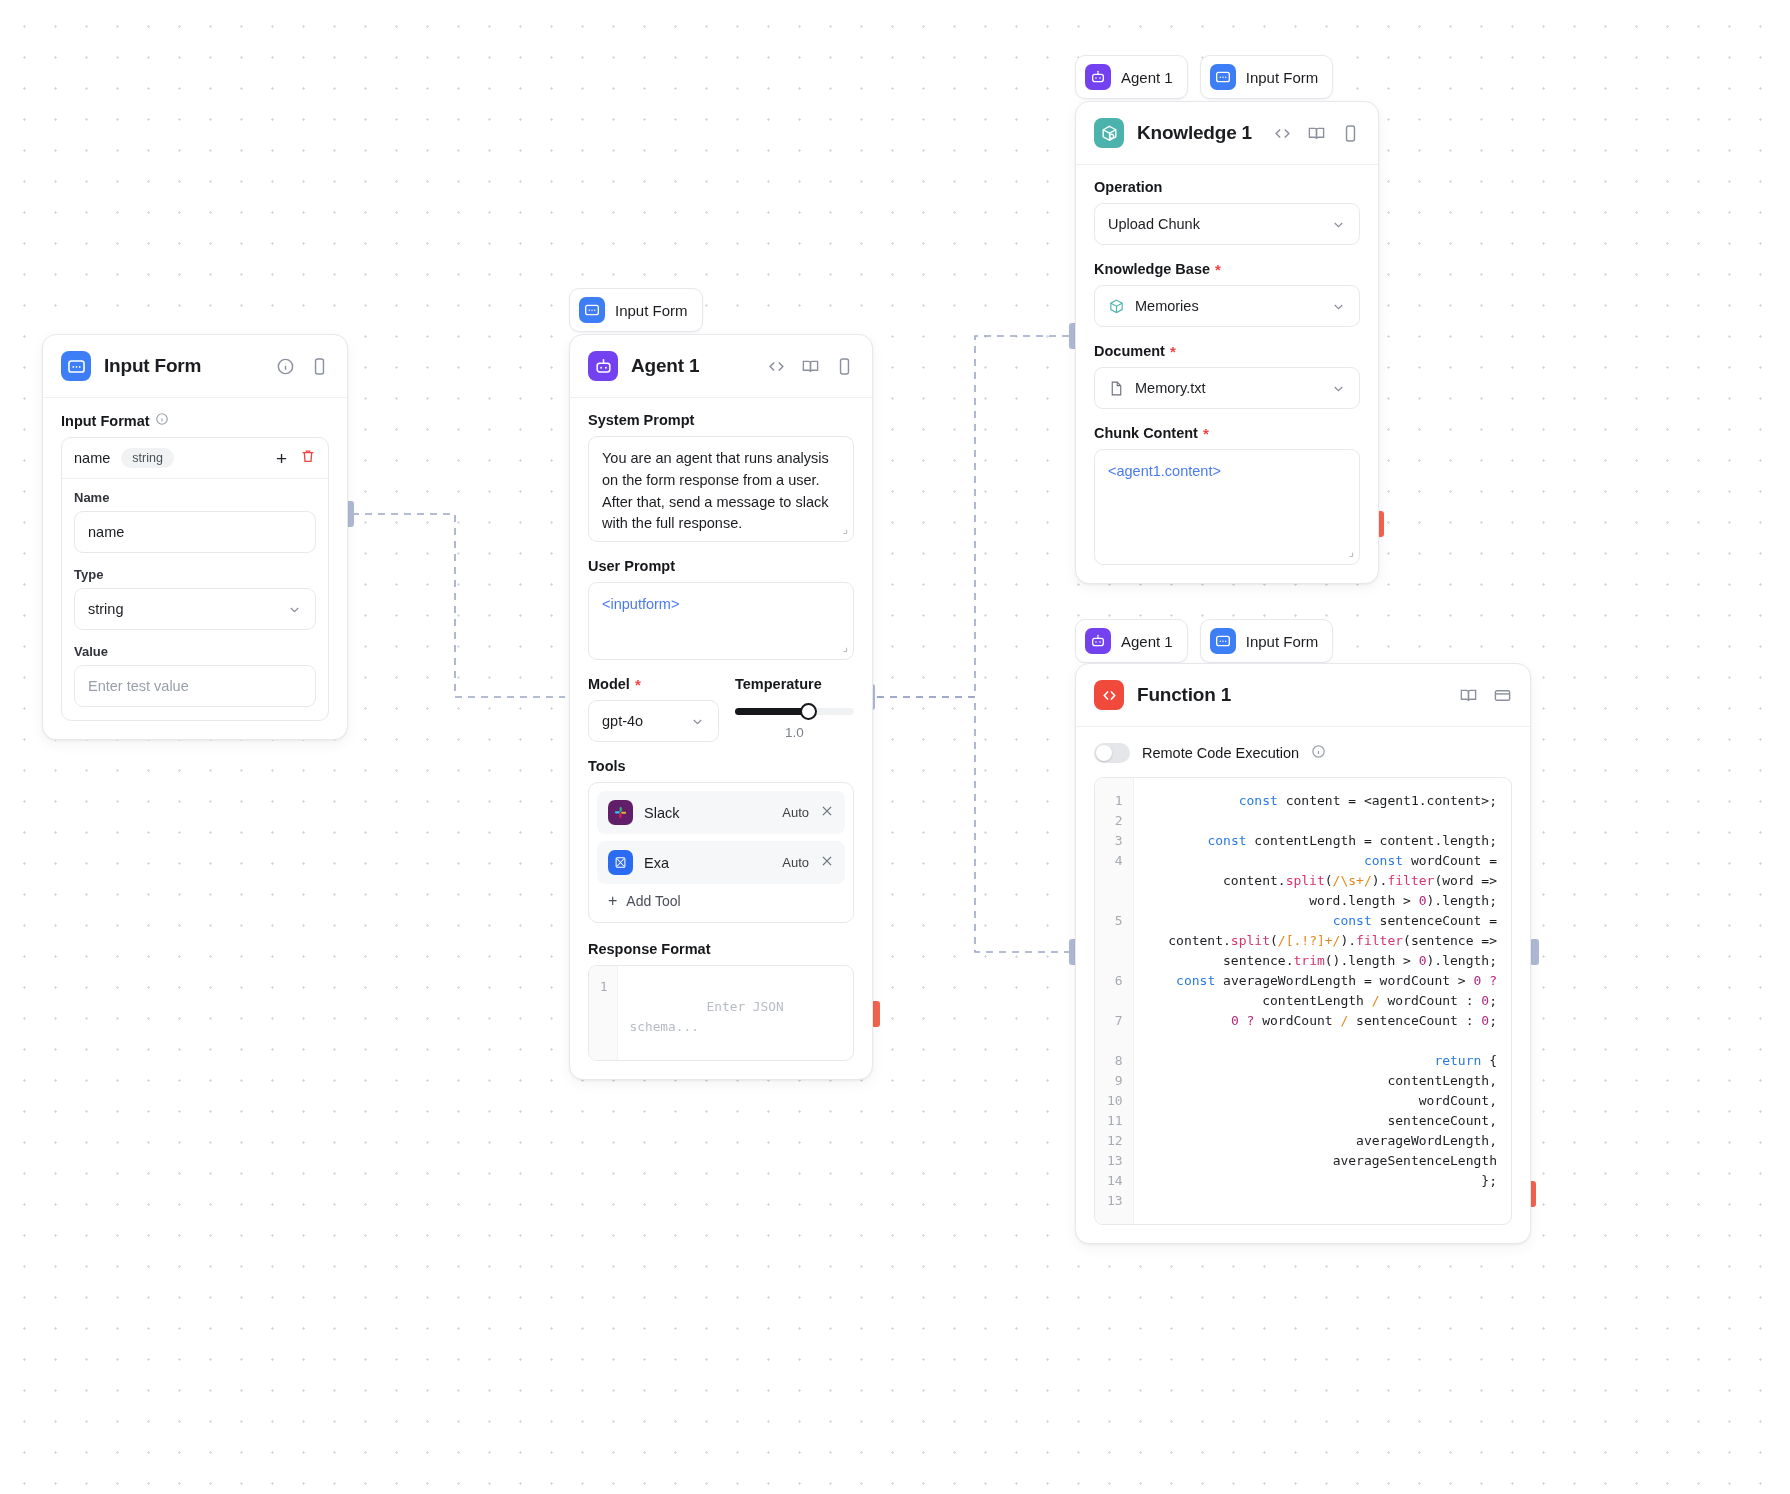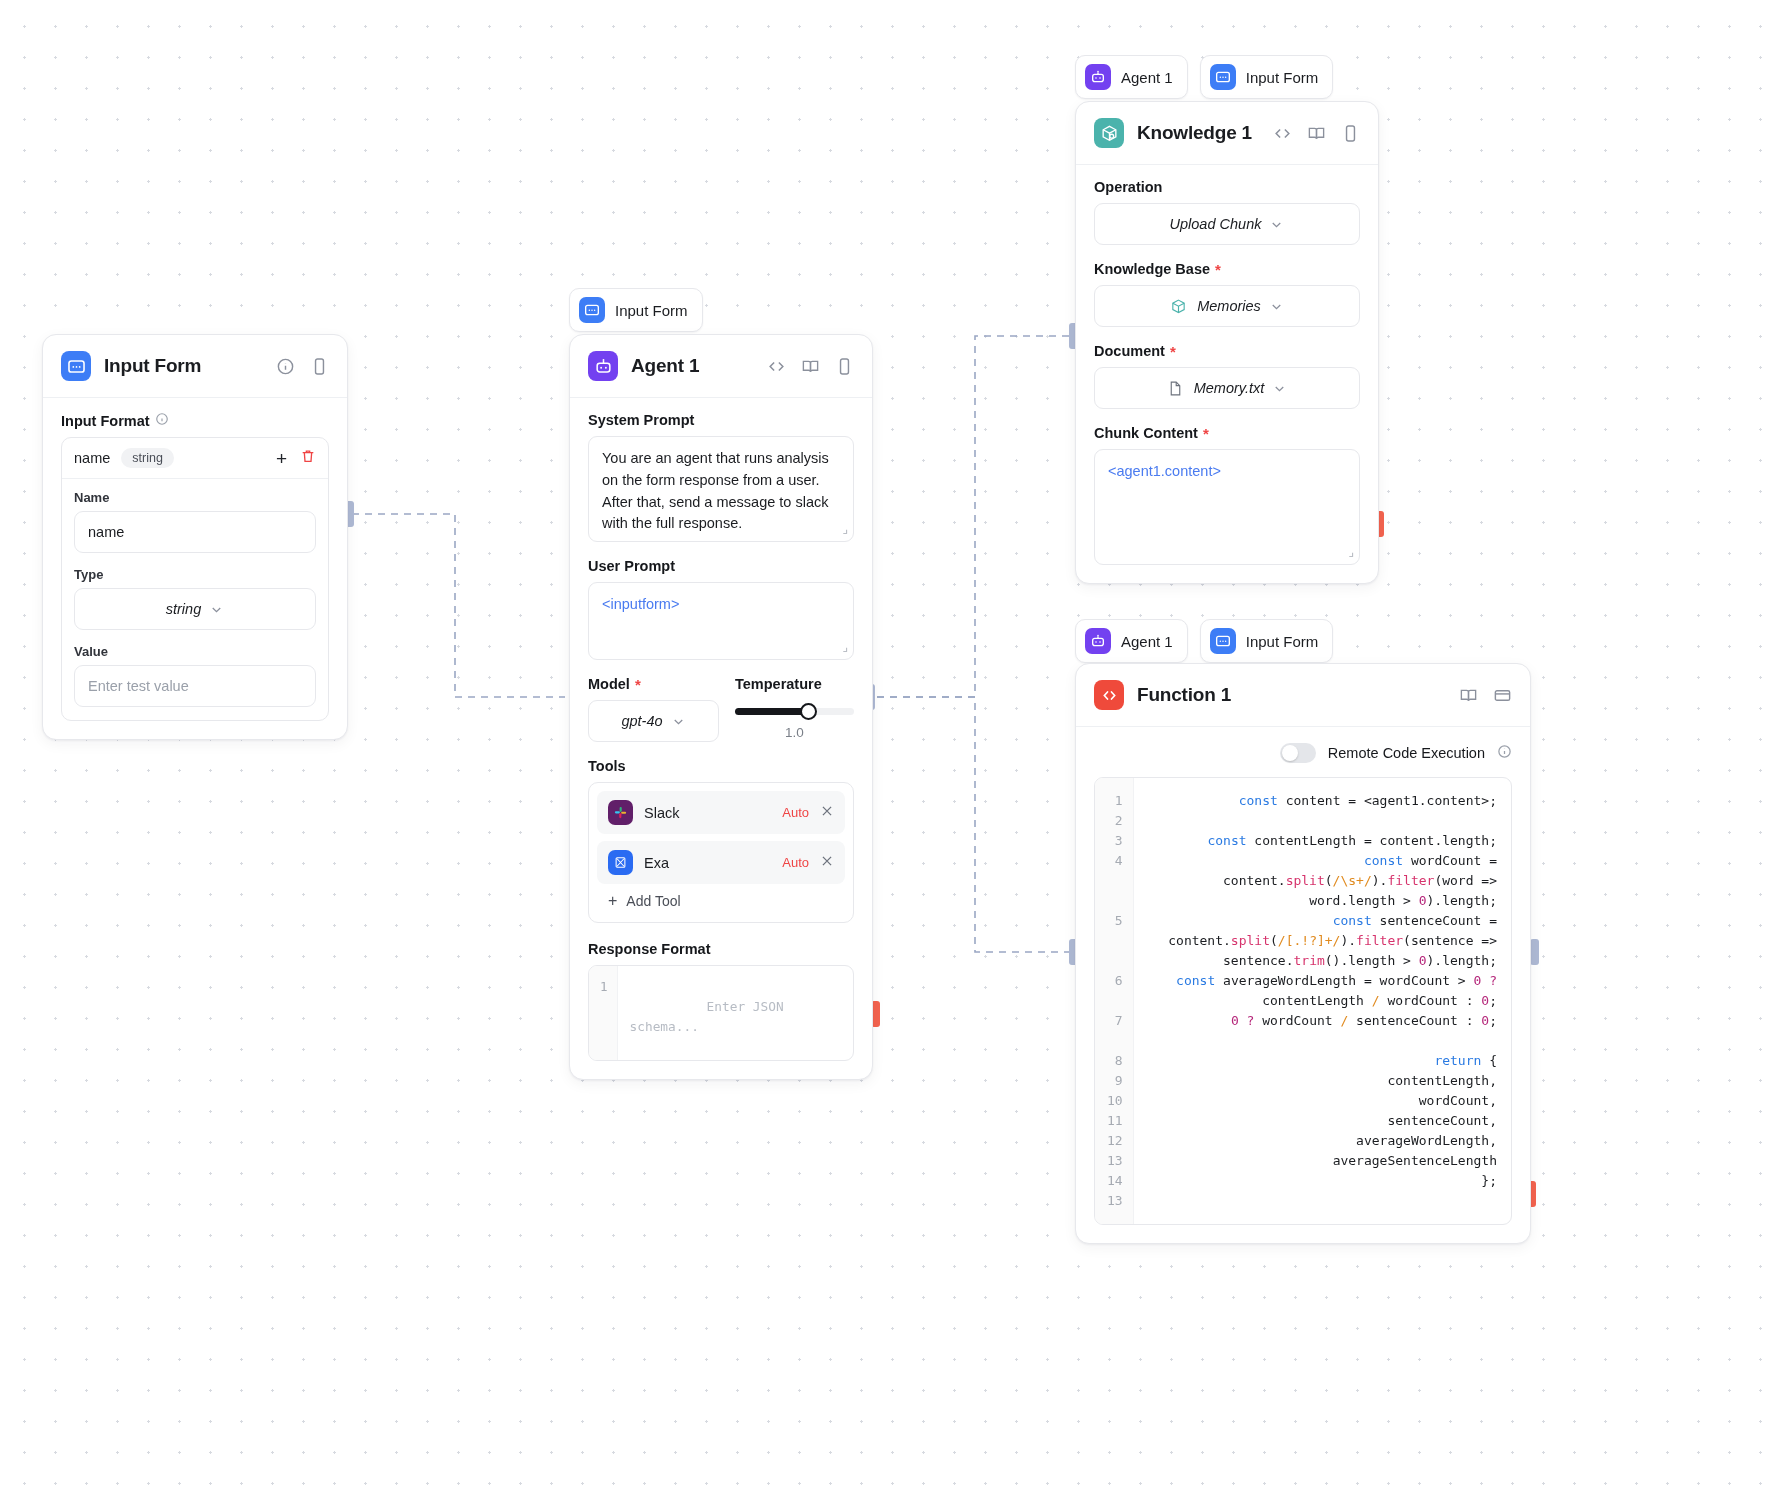--- a/index.html
+++ b/index.html
@@ -53,21 +53,21 @@
     font-size: 14.5px; font-weight: 600; color: #16181c;
     margin: 0 0 8px; display: flex; align-items: center; gap: 5px;
   }
   .flabel .req { color: #ef4444; font-size: 15px; line-height: 1; }
   .sublabel { font-size: 13px; font-weight: 600; color: #31343b; margin: 0 0 6px; }
   .ctrl {
     border: 1px solid #e7e8ec; border-radius: 9px; background: #fff;
     font-size: 14.5px; padding: 11px 13px; display: flex; align-items: center;
     min-height: 42px;
   }
-  .ctrl.select { justify-content: center; gap: 8px; font-style: italic; }
+  .ctrl.select { justify-content: space-between; gap: 8px; }
   .ctrl .ph { color: #9aa0aa; }
   .chev { width: 15px; height: 15px; color: #8b909c; flex: 0 0 auto; }
   .ta {
     border: 1px solid #e7e8ec; border-radius: 9px; background: #fff;
     padding: 11px 13px; font-size: 14.5px; line-height: 1.5; position: relative;
   }
   .ta .resize {
     position: absolute; right: 5px; bottom: 3px; color: #a8adb6; font-size: 12px;
   }
   .tokentext { color: #4a7bf0; }
@@ -121,21 +121,21 @@
     position: absolute; top: 0; left: 55%; width: 17px; height: 17px; border-radius: 50%;
     background: #fff; border: 2.2px solid #15171b;
   }
   .temp-val { text-align: center; font-size: 13.5px; color: #7b8089; margin-top: 6px; }
   .tools-box { border: 1px solid #e7e8ec; border-radius: 10px; padding: 8px; }
   .tool-item {
     display: flex; align-items: center; gap: 11px;
     background: #f6f7f8; border-radius: 8px; padding: 9px 11px; margin-bottom: 7px;
   }
   .tool-name { font-size: 14.5px; font-weight: 500; }
-  .tool-auto { margin-left: auto; font-size: 13px; color: #ef4444; }
+  .tool-auto { margin-left: auto; font-size: 13px; color: #404040; }
   .tool-x { width: 14px; height: 14px; color: #6c727c; }
   .add-tool { display: flex; align-items: center; gap: 9px; padding: 8px 11px 4px; font-size: 14px; color: #4a4e57; }
   .add-tool .p { font-size: 16px; color: #4a4e57; }
   .toolicon { width: 25px; height: 25px; border-radius: 7px; display:flex; align-items:center; justify-content:center; flex:0 0 auto; }
 
   
   .code-wrap {
     border: 1px solid #e7e8ec; border-radius: 9px; overflow: hidden;
     display: flex; background: #fff;
     font-family: "DejaVu Sans Mono", monospace;
@@ -147,21 +147,21 @@
   .codearea { padding: 11px 12px; font-size: 12.8px; line-height: 20px; color: #2c2f36; flex: 1; white-space: pre-wrap; }
   .codearea .ph { color: #b7bcc4; }
 
   
   #knowledge-node { left: 1075px; top: 101px; width: 304px; }
   .pickrow { display: flex; align-items: center; gap: 10px; }
   .pickrow svg { width: 17px; height: 17px; flex: 0 0 auto; }
 
   
   #function-node { left: 1075px; top: 663px; width: 456px; }
-  .switch-row { display: flex; align-items: center; gap: 12px; padding: 2px 0 14px; justify-content: flex-end; }
+  .switch-row { display: flex; align-items: center; gap: 12px; padding: 2px 0 14px; }
   .switch { width: 36px; height: 20px; border-radius: 999px; background: #e4e6ea; position: relative; flex: 0 0 auto; }
   .switch .dot { position: absolute; top: 2px; left: 2px; width: 16px; height: 16px; border-radius: 50%; background: #fff; box-shadow: 0 1px 2px rgba(0,0,0,.18); }
   .switch-label { font-size: 14.5px; font-weight: 500; color: #16181c; }
   .info { width: 15px; height: 15px; color: #9aa0aa; flex: 0 0 auto; }
 
   .fn-code { border: 1px solid #e7e8ec; border-radius: 9px; display: flex; overflow: hidden; }
   .fn-gutter { background: #fafafa; color: #a6abb3; font-size: 13px; line-height: 20px; text-align: right; padding: 13px 10px 13px 12px; border-right: 1px solid #f1f2f4; font-family: "DejaVu Sans Mono", monospace; }
   .fn-lines { padding: 13px 14px 13px 14px; font-family: "DejaVu Sans Mono", monospace; font-size: 13px; line-height: 20px; flex: 1; }
   .fn-lines div { white-space: pre-wrap; text-align: right; }
   .k  { color: #2a7ae2; }   

